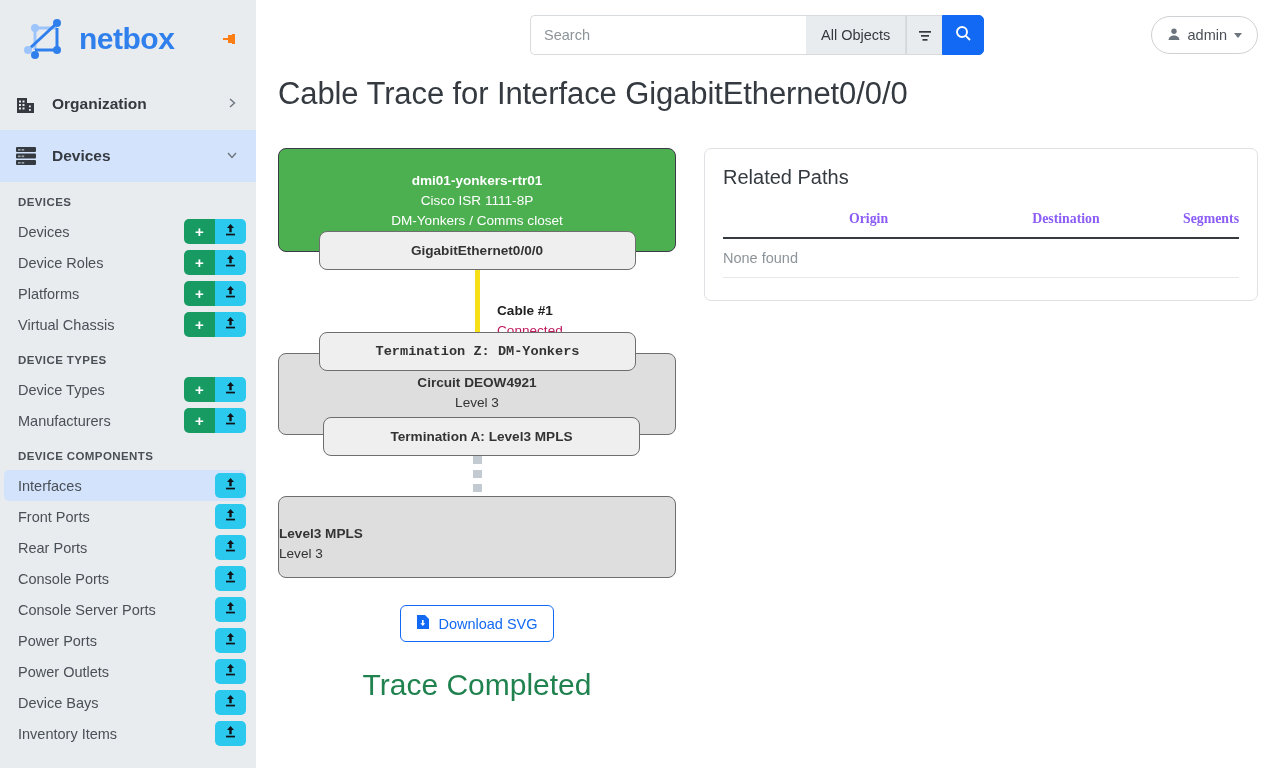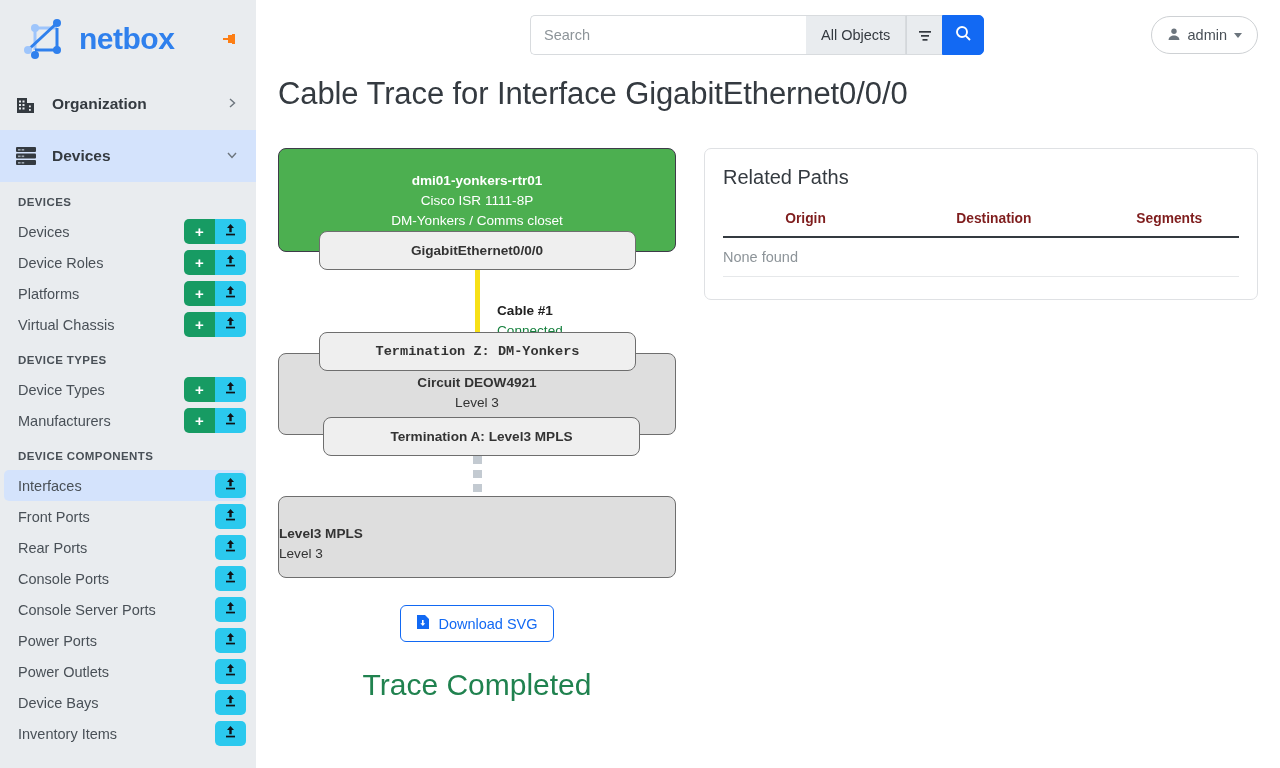--- a/index.html
+++ b/index.html
@@ -140,21 +140,21 @@
     font-size: 13.6px; font-weight: 700; color: #333; position: relative; z-index: 3;
   }
 
   .cable-seg { position: relative; height: 104px; }
   .cable-line {
     position: absolute; left: 199px; top: -5px; width: 5px; height: 113px;
     background: #f7e017; margin-left: -2px;
   }
   .cable-info { position: absolute; left: 219px; top: 31px; }
   .cable-info .c1 { font-size: 13.6px; font-weight: 700; color: #222; line-height: 20px; }
-  .cable-info .c2, .cable-info .c3 { font-size: 13.6px; color: #15803d; line-height: 20px; }
+  .cable-info .c2, .cable-info .c3 { font-size: 13.6px; color: #be185d; line-height: 20px; }
 
   .circuit-block { position: relative; margin-top: -21px; }
   .node-circuit {
     background: #dedede; border: 1px solid #6e6e6e; border-radius: 8px;
     height: 82px; width: 398px; position: relative; z-index: 1;
     text-align: center; padding-top: 19px;
   }
   .node-circuit .c1 { font-size: 13.6px; font-weight: 700; color: #333; line-height: 20px; }
   .node-circuit .c2 { font-size: 13.6px; color: #333; line-height: 20px; }
   .term-over-top { position: absolute; top: -21px; left: 41px; z-index: 3; margin: 0; font-family: Liberation Mono, monospace; }
@@ -186,22 +186,22 @@
   }
 
   
   .card {
     border: 1px solid #dfe1e4; border-radius: 7px;
     background: #fff; padding: 17px 18px 22px 18px;
   }
   .card-title { font-size: 20px; color: #343a40; font-weight: 400; margin-bottom: 22px; }
   table.paths { width: 100%; border-collapse: collapse; }
   table.paths th {
-    text-align: center; font-size: 13.8px; font-weight: 700; color: #7f1d1d;
-    padding: 0 0 10px 0; border-bottom: 2px solid #343a40;
+    text-align: right; font-size: 13.8px; font-weight: 700; color: #8b5cf6;
+    padding: 0 0 10px 0; border-bottom: 2px solid #343a40; font-family: Liberation Serif, serif;
   }
   table.paths td {
     font-size: 14.5px; color: #8d9499; padding: 11px 0 11px 0;
     border-bottom: 1px solid #e6e8ea;
   }
   .col-origin { width: 32%; }
   .col-dest { width: 41%; }
 </style>
 </head>
 <body>

